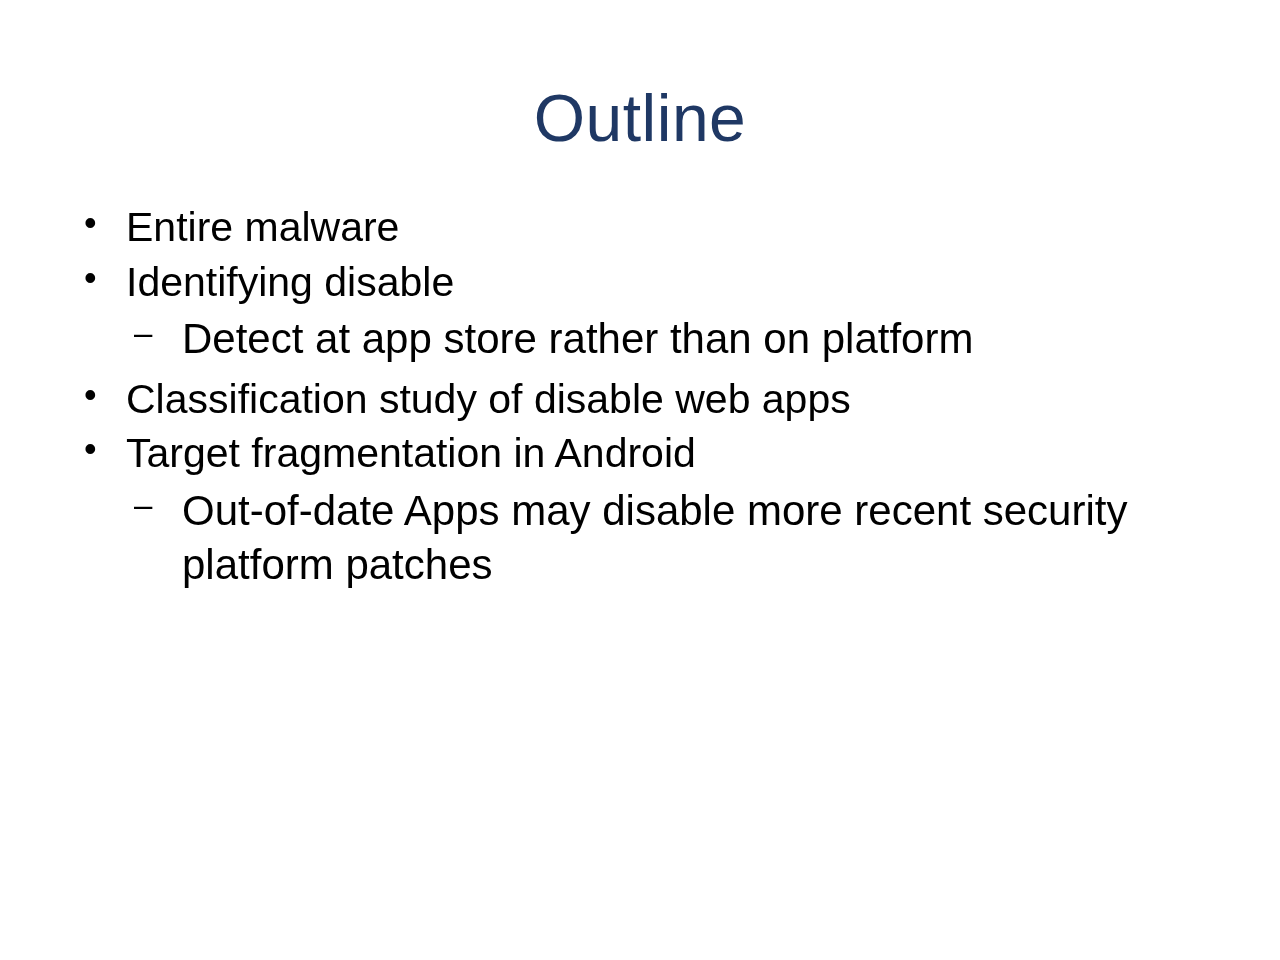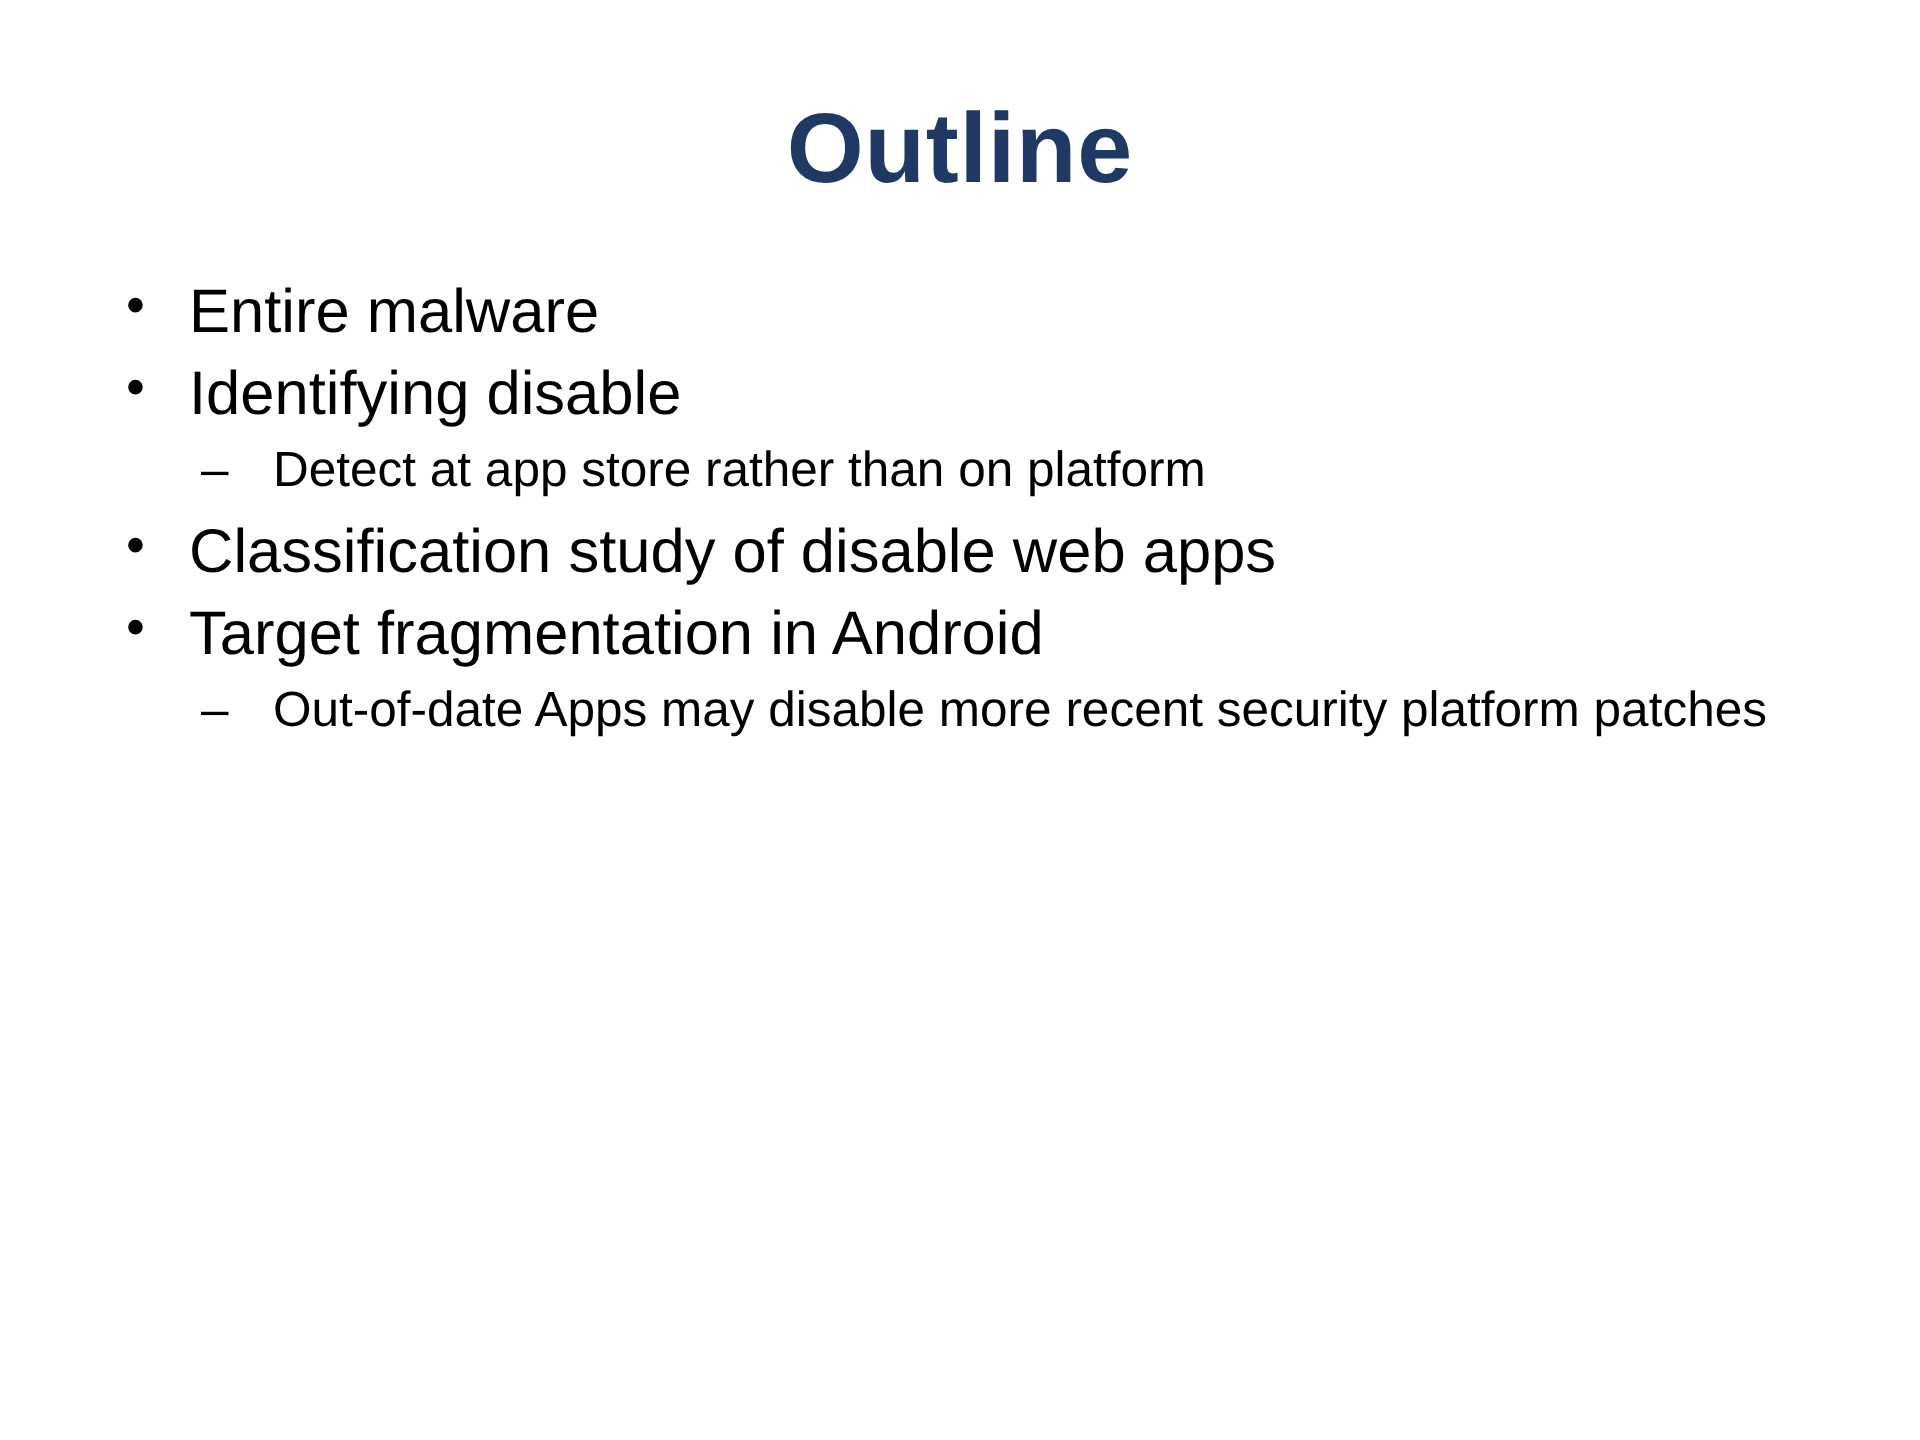--- a/index.html
+++ b/index.html
@@ -17,24 +17,24 @@
   .slide {
     position: relative;
     width: 1280px;
     height: 960px;
     box-sizing: border-box;
   }
   .slide-title {
     text-align: center;
     color: #1F3864;
     font-size: 66px;
-    font-weight: bold;
+    font-weight: normal;
     letter-spacing: 0.5px;
     margin: 0;
-    padding-top: 64px;
+    padding-top: 84px;
     line-height: 1.05;
   }
   .content {
     margin: 0;
     padding: 48px 70px 0 70px;
   }
   ul.level1 {
     list-style: none;
     margin: 0;
     padding: 0;
@@ -59,21 +59,21 @@
     line-height: 1.36;
     color: #000000;
   }
   ul.level2 {
     list-style: none;
     margin: 4px 0 6px 0;
     padding: 0;
   }
   ul.level2 > li.bullet2 {
     position: relative;
-    font-size: 33px;
+    font-size: 42px;
     line-height: 1.3;
     padding-left: 56px;
     margin-bottom: 4px;
     color: #000000;
   }
   ul.level2 > li.bullet2::before {
     content: "\2013";
     position: absolute;
     left: 8px;
     top: 0;

